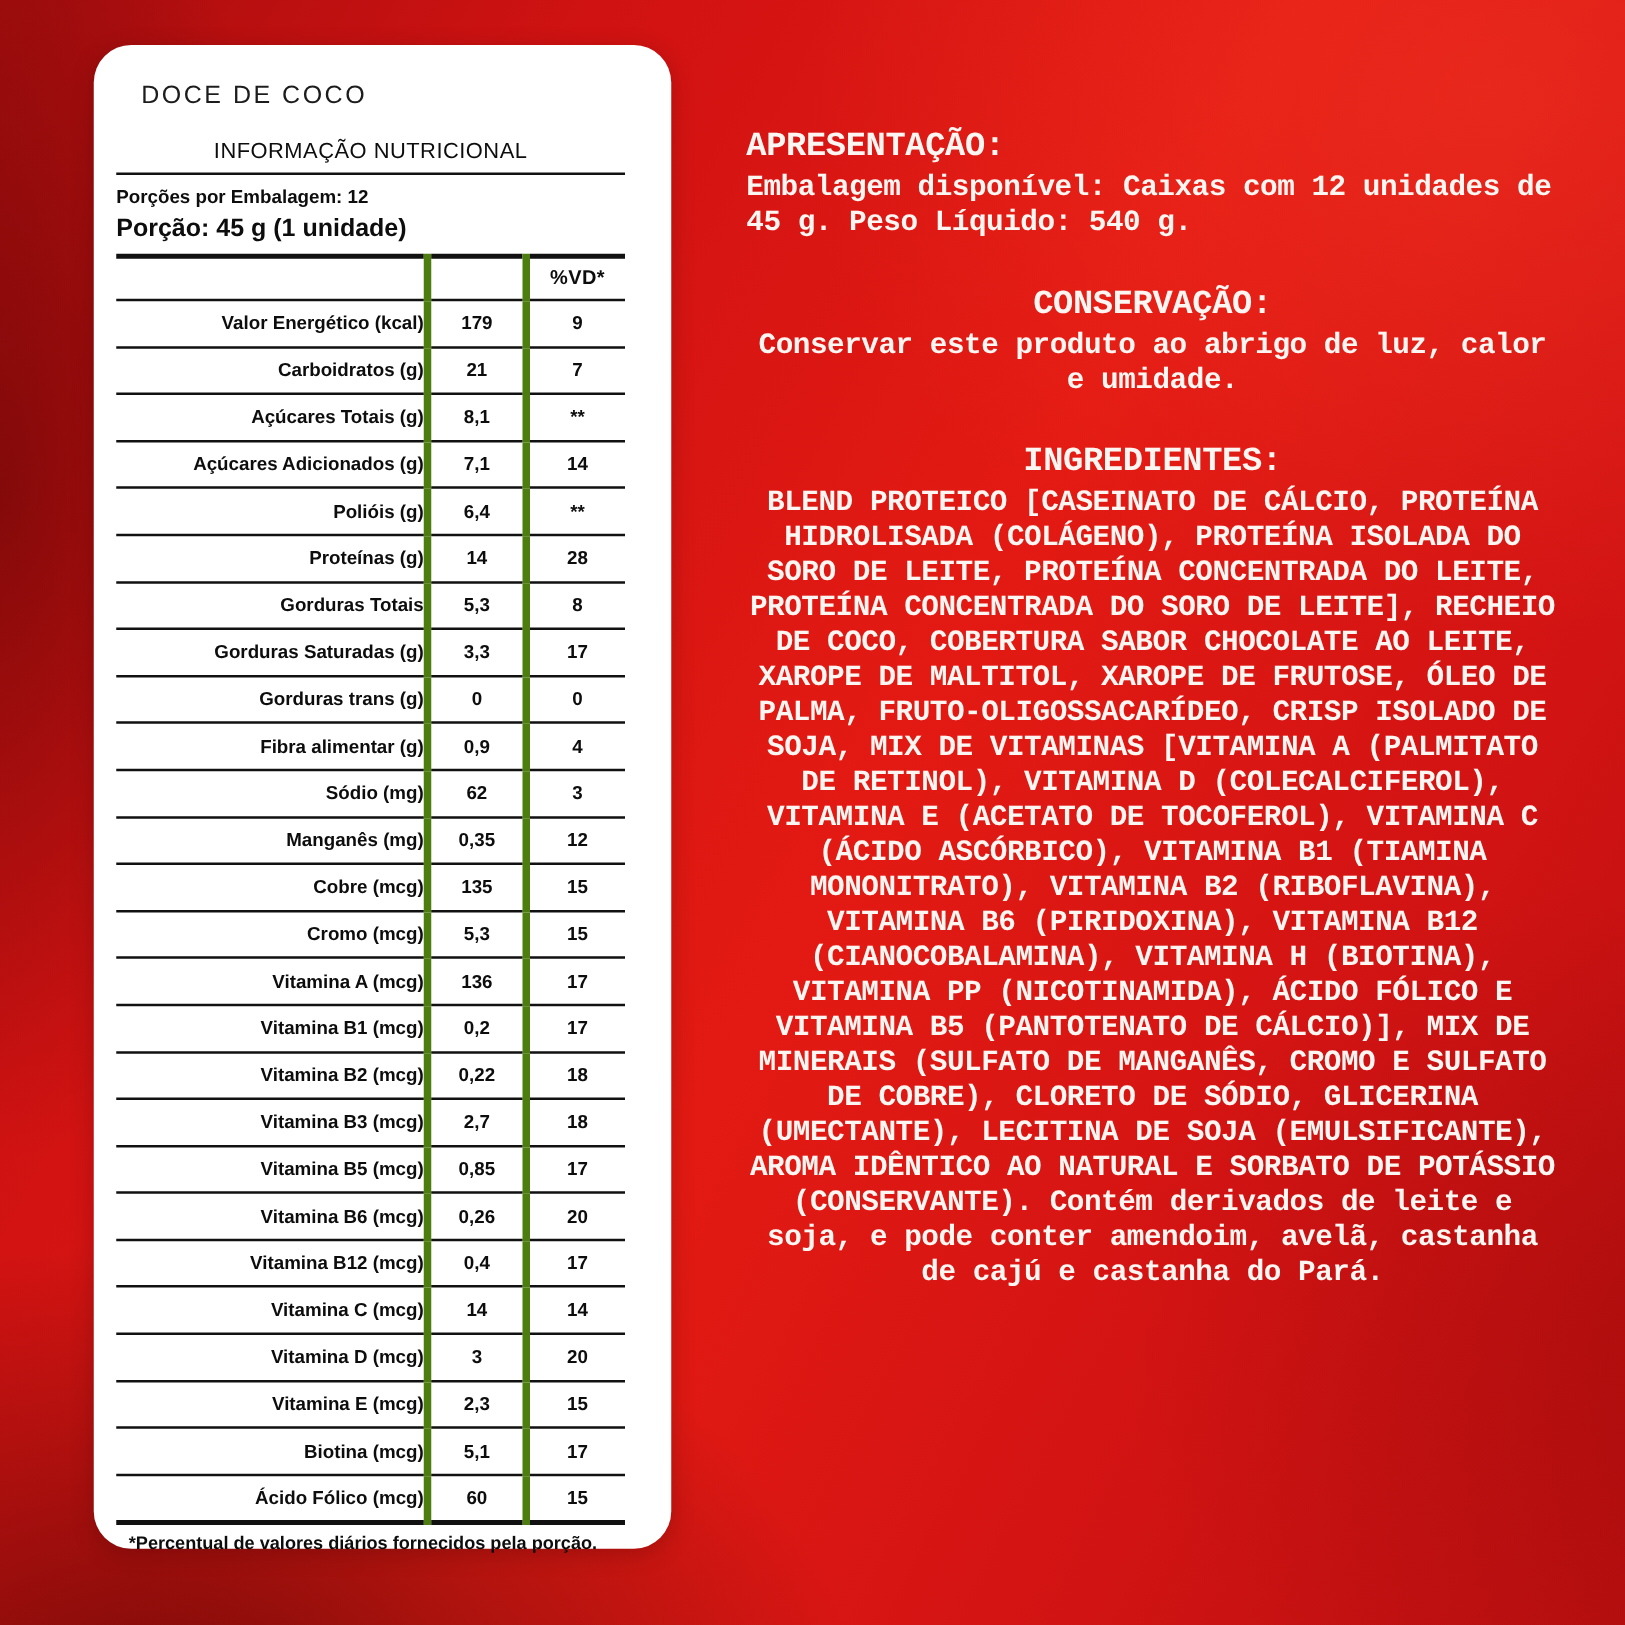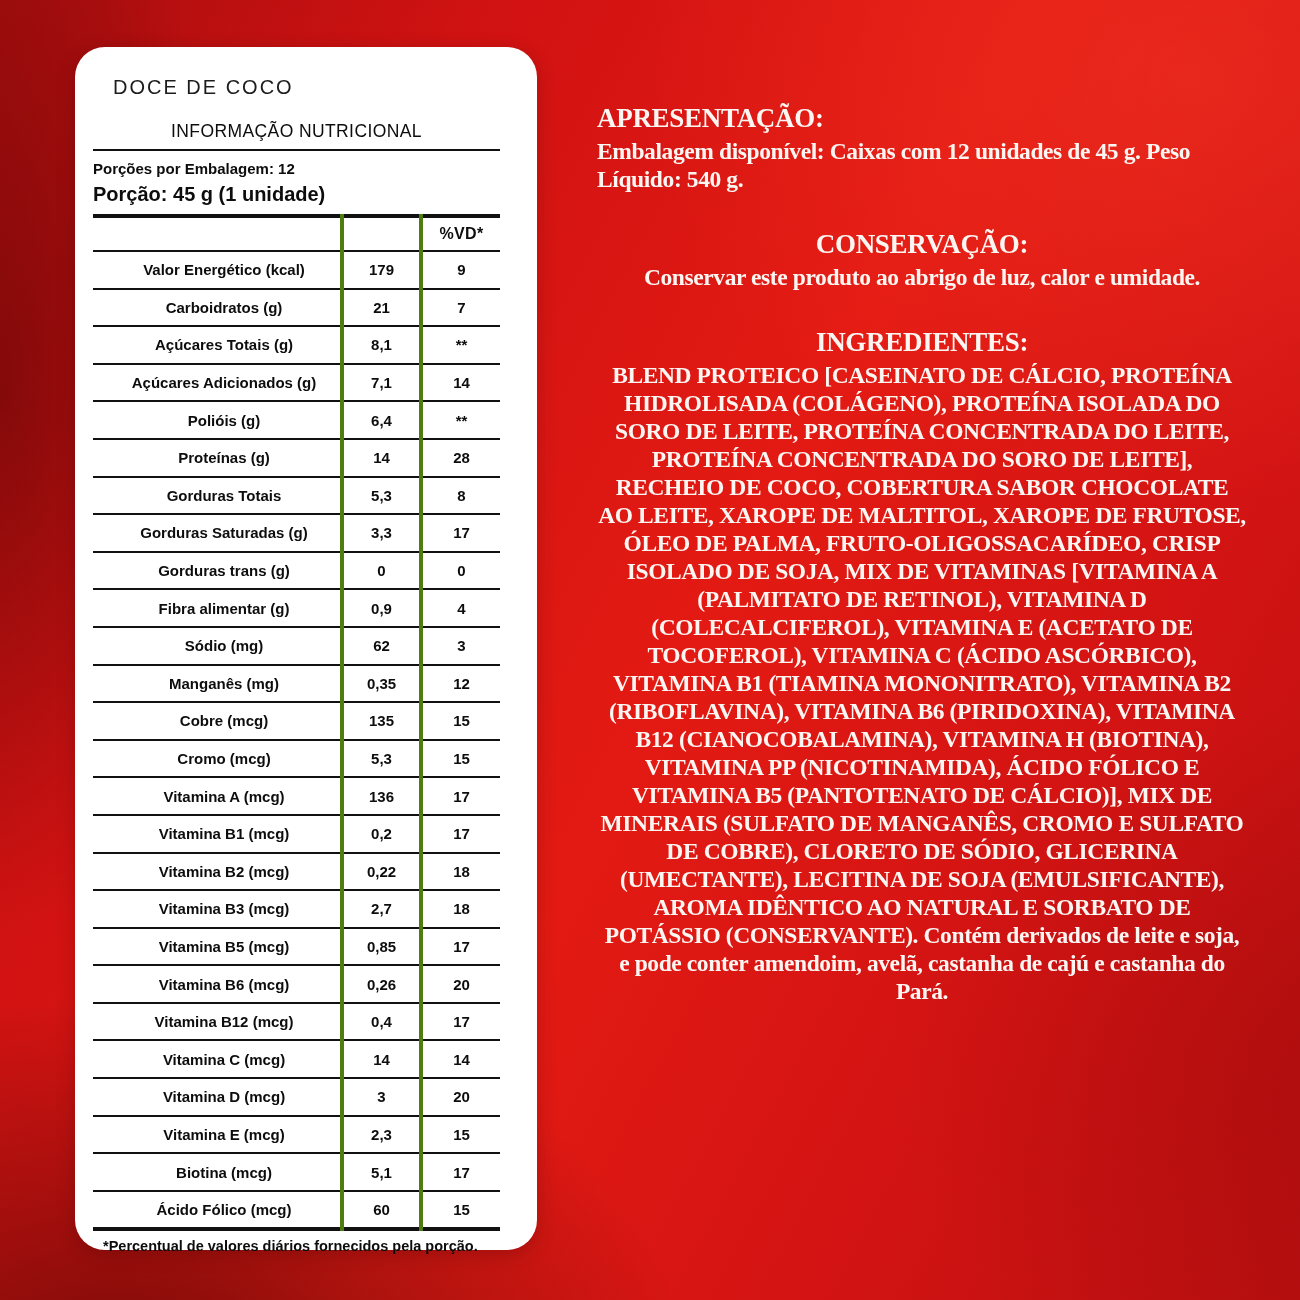--- a/index.html
+++ b/index.html
@@ -9,21 +9,21 @@
     background:
       radial-gradient(900px 700px at 92% 6%, rgba(255,70,45,.35), rgba(255,70,45,0) 62%),
       radial-gradient(420px 900px at 0% 30%, rgba(45,0,0,.38), rgba(45,0,0,0) 60%),
       radial-gradient(900px 620px at 10% 106%, rgba(40,0,0,.55), rgba(40,0,0,0) 62%),
       radial-gradient(820px 620px at 106% 82%, rgba(150,9,9,.40), rgba(150,9,9,0) 60%),
       linear-gradient(118deg, #a80d0e 0%, #d01212 24%, #e31a13 52%, #d11313 78%, #b90f10 100%);
   }
 
   
   .card{
-    position:absolute; left:75px; top:47px; width:462px; height:1203px;
+    position:absolute; left:75px; top:36px; width:462px; height:1203px;
     background:#ffffff; border-radius:30px;
     box-shadow:0 4px 18px rgba(60,0,0,.25);
     box-sizing:border-box; padding:29px 37px 0 18px;
     color:#0d0d0d;
   }
   .product-name{
     margin:0 0 0 20px; font-size:20px; font-weight:400; letter-spacing:2px; color:#1c1c1c;
   }
   .nut-title{
     margin:22px 0 0 0; text-align:center; font-size:17.5px; font-weight:normal; letter-spacing:.4px;
@@ -37,29 +37,29 @@
     border-top:4px solid #111; border-bottom:4px solid #111;
   }
   .ntable col.c-label{ width:249px; }
   .ntable col.c-value{ width:79px; }
   .ntable col.c-vd{ width:79px; }
   .ntable th, .ntable td{
     border-bottom:2px solid #111; font-weight:bold; color:#0d0d0d;
     padding:0; height:35.6px; vertical-align:middle;
   }
   .ntable thead th{ height:32px; }
-  .ntable .label{ text-align:center; padding-left:15px; font-size:15px; }
-  .ntable .value, .ntable .vd{ text-align:center; font-size:15px; border-left:4px solid #4d7c0f; }
+  .ntable .label{ text-align:right; padding-left:15px; font-size:15px; }
+  .ntable .value, .ntable .vd{ text-align:center; font-size:15px; border-left:6px solid #4d7c0f; }
   .ntable thead .vd{ font-size:16px; letter-spacing:.3px; }
   .footnote{ margin:7px 0 0 10px; font-size:14.5px; font-weight:bold; }
 
   
   .info-col{
     position:absolute; left:597px; top:103px; width:650px;
-    color:#fcf6f3; font-family:Liberation Serif, serif;
+    color:#fcf6f3; font-family:Liberation Mono, monospace;
   }
   .info-section{ margin:0; }
   .info-section + .info-section{ margin-top:36px;text-align:center; }
   .info-heading{
     margin:0; font-size:27px; font-weight:bold; line-height:31px; letter-spacing:-.3px;
   }
   .info-body{
     margin:3px 0 0 0; font-size:23.5px; font-weight:bold; line-height:28px; letter-spacing:-.4px;
   }
 </style>

